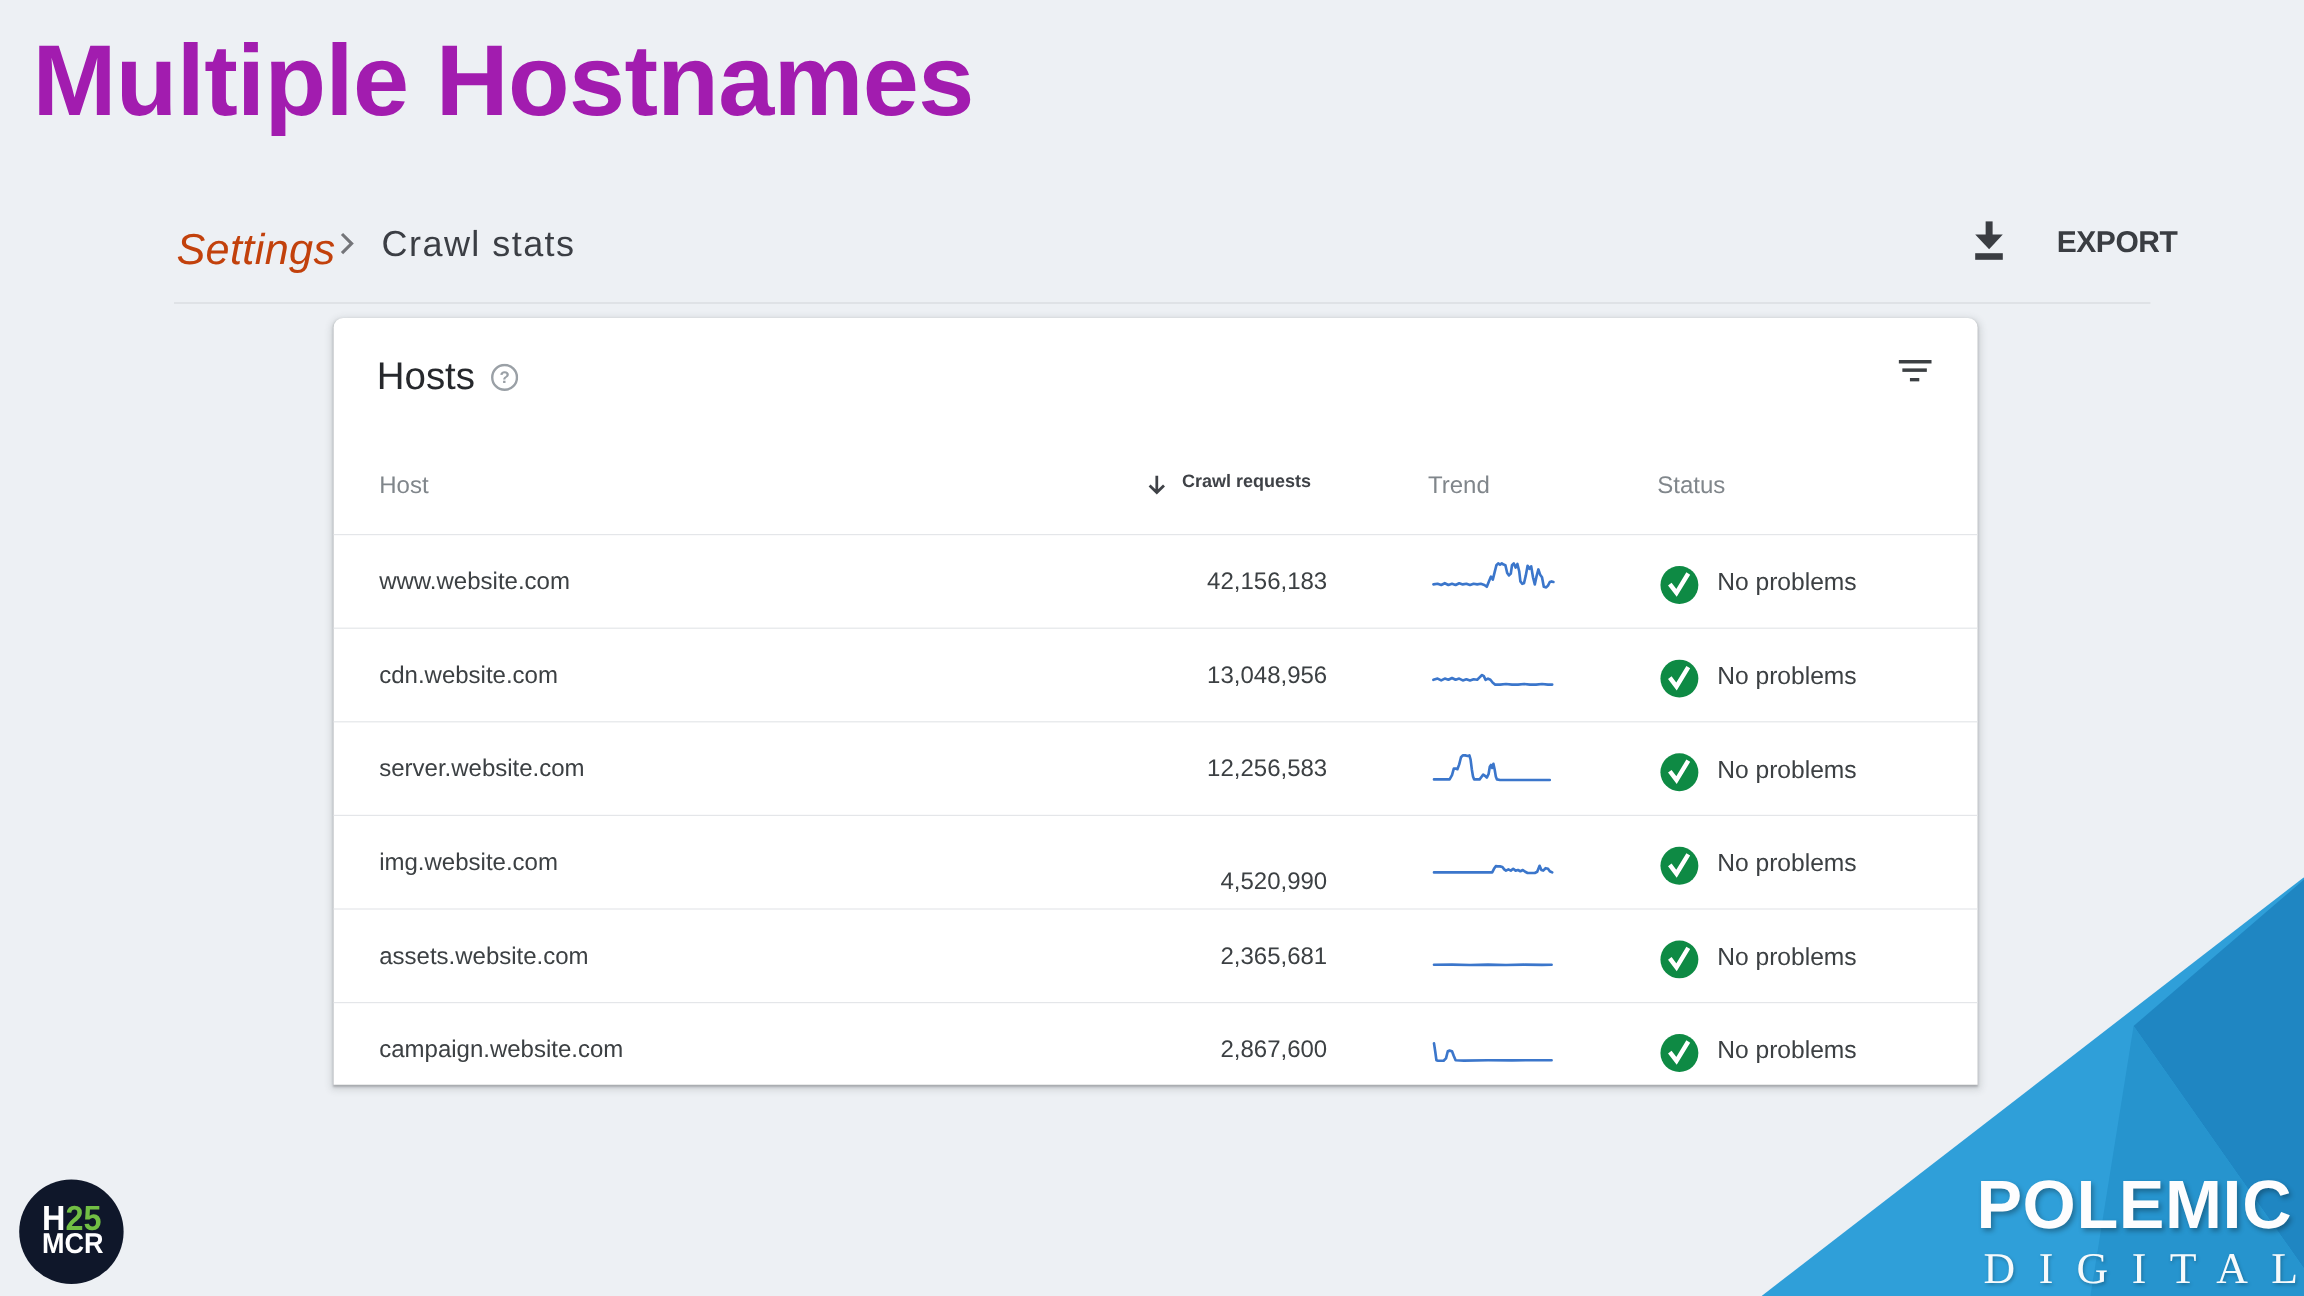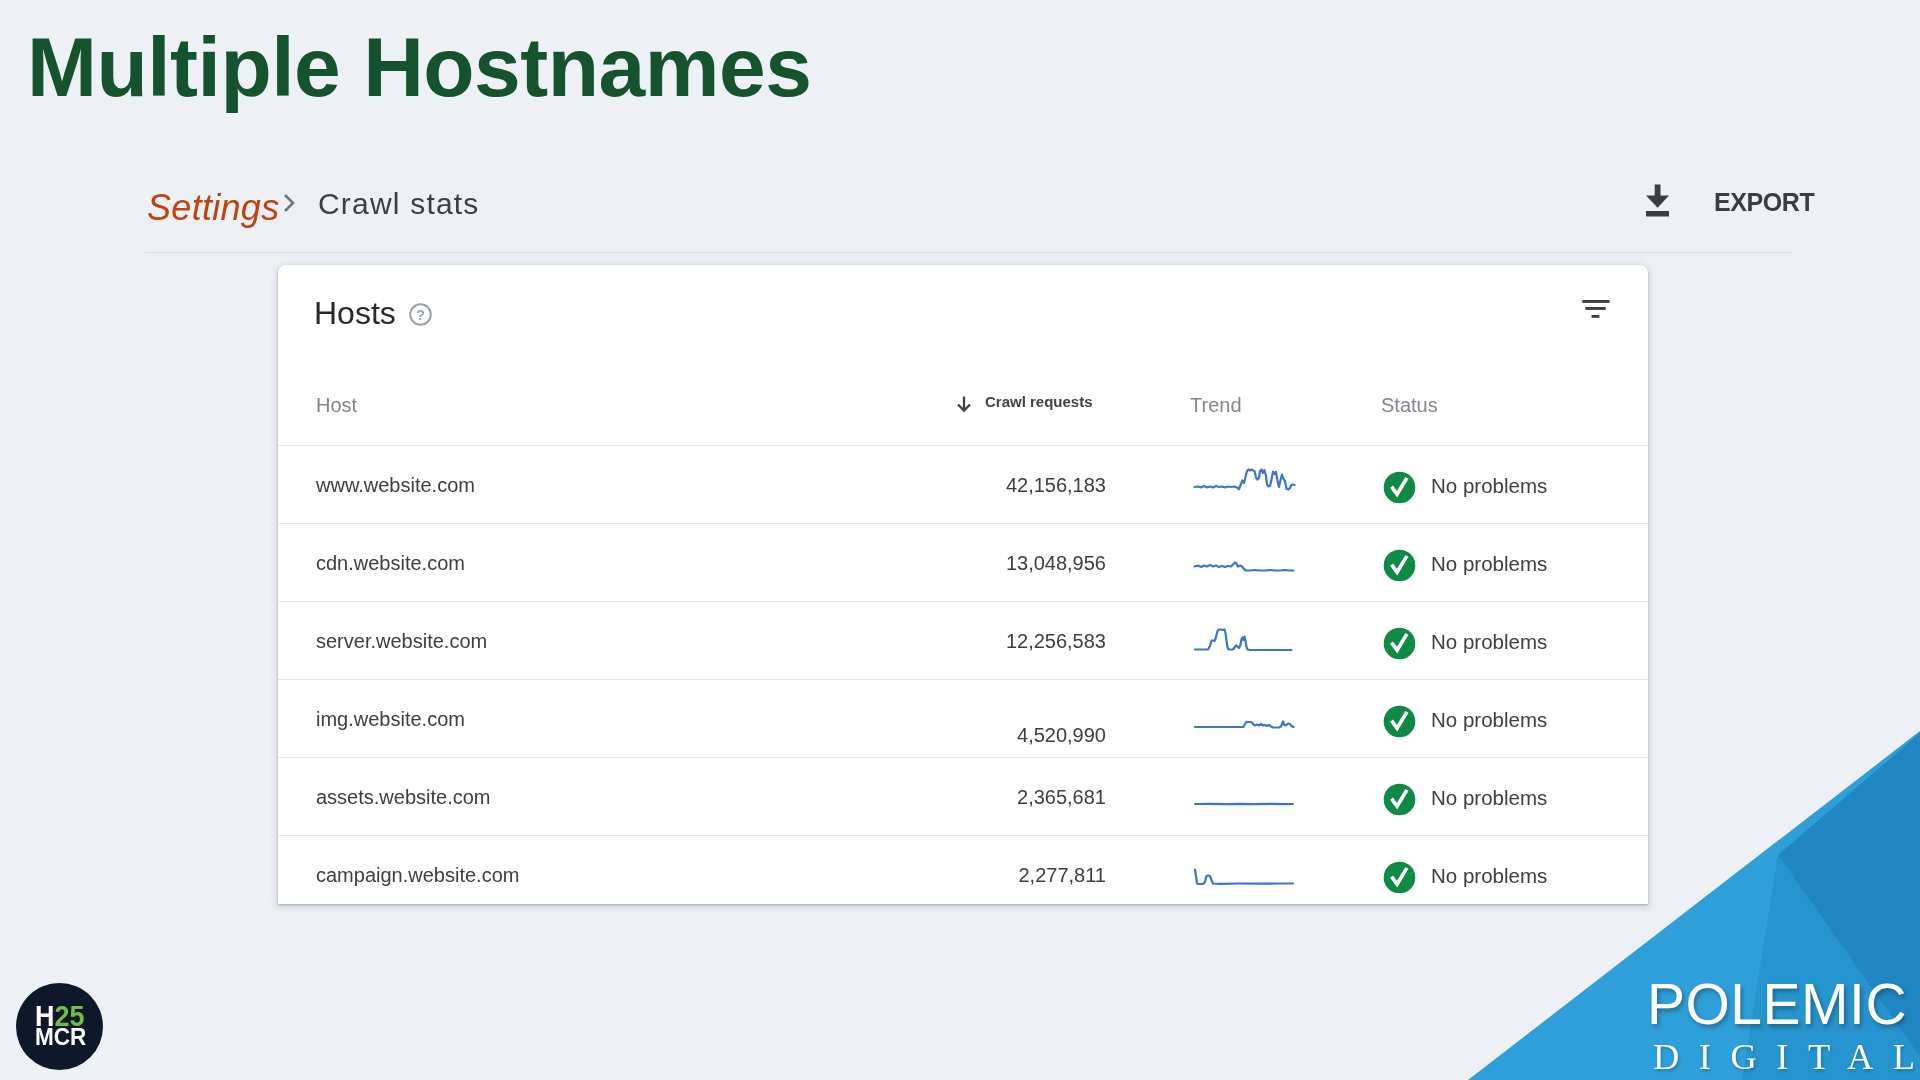--- a/index.html
+++ b/index.html
@@ -1,34 +1,34 @@
 <!DOCTYPE html>
 <html><head><meta charset="utf-8">
 <style>
 html,body{margin:0;padding:0;}
 body{width:1920px;height:1080px;position:relative;overflow:hidden;background:#edf0f4;font-family:"Liberation Sans",sans-serif;}
 .abs{position:absolute;}
-#title{position:absolute;left:27px;top:19px;font-size:84px;font-weight:bold;color:#14532d;white-space:nowrap;letter-spacing:-0.5px;}
+#title{position:absolute;left:27px;top:19px;font-size:84px;font-weight:bold;color:#a21caf;white-space:nowrap;letter-spacing:-0.5px;}
 #crumb-set{position:absolute;left:147px;top:187px;font-size:36px;color:#c2410c;letter-spacing:0.3px;font-style:italic;}
 #crumb-chev{position:absolute;left:281px;top:192px;}
 #crumb-crawl{position:absolute;left:318px;top:187px;font-size:30px;color:#3b3e44;letter-spacing:1.2px;}
 #export{position:absolute;left:1714px;top:188px;font-size:25px;font-weight:bold;letter-spacing:-0.4px;color:#3a3d42;}
 #hr1{position:absolute;left:145px;top:252px;width:1647px;height:1px;background:#d6d9dd;}
 #card{position:absolute;left:278px;top:265px;width:1370px;height:639px;background:#fff;border-radius:8px 8px 0 0;box-shadow:0 1px 2px rgba(60,64,67,.3),0 2px 6px 2px rgba(60,64,67,.15);}
 #hosts{position:absolute;left:314px;top:295px;font-size:32px;color:#26282c;}
 .colhead{position:absolute;font-size:20px;color:#80868b;}
 #ch-req{position:absolute;left:985px;top:393px;font-size:15px;font-weight:bold;color:#3f4247;}
 .sep{position:absolute;left:278px;width:1370px;height:1px;background:#e4e6e9;}
 .cell{position:absolute;font-size:20px;color:#3c4043;line-height:26px;}
 .host{left:316px;}
 .num{left:950px;width:156px;text-align:right;}
 .nop{left:1431px;font-size:20.5px;}
 .spark{position:absolute;left:1188px;}
 .chk{position:absolute;left:1383px;}
-#polemic{position:absolute;left:1647px;top:971px;font-size:57px;font-weight:normal;color:#fdfdfe;letter-spacing:0.5px;white-space:nowrap;text-shadow:2px 3px 4px rgba(0,0,0,0.3);}
+#polemic{position:absolute;left:1647px;top:971px;font-size:57px;font-weight:bold;color:#fdfdfe;letter-spacing:0.5px;white-space:nowrap;text-shadow:2px 3px 4px rgba(0,0,0,0.3);}
 #digital{position:absolute;left:1653px;top:1035px;font-family:"Liberation Serif",serif;font-size:36.5px;color:#f6fafc;letter-spacing:19.5px;white-space:nowrap;text-shadow:1px 2px 3px rgba(0,0,0,0.25);}
 #logo{position:absolute;left:16px;top:983px;width:87px;height:87px;border-radius:50%;background:#0f172a;}
 #logo .l1{position:absolute;left:19px;top:22px;font-size:29px;font-weight:bold;line-height:22px;color:#fff;transform:scaleX(0.93);transform-origin:left top;}
 #logo .l1 b{color:#72bf44;font-weight:bold;}
 #logo .l2{position:absolute;left:19px;top:44px;font-size:24px;font-weight:bold;line-height:20px;color:#fff;transform:scaleX(0.94);transform-origin:left top;}
 </style></head>
 <body>
 <div id="title">Multiple Hostnames</div>
 <div id="crumb-set">Settings</div>
 <svg id="crumb-chev" width="16" height="22" viewBox="0 0 16 22">
@@ -110,21 +110,21 @@
 <div class="cell num" style="top:784px">2,365,681</div>
 <svg class="spark" style="top:770px" viewBox="1188 770 112 52" width="112" height="52">
     <polyline points="1195,804 1210,803.8 1225,804.2 1240,803.8 1255,804.2 1270,803.9 1285,804.1 1293,804" fill="none" stroke="#3b76cb" stroke-width="2.2" stroke-linejoin="round" stroke-linecap="round"></polyline>
   </svg>
 <svg class="chk" style="top:783px" width="33" height="33" viewBox="-16.5 -16.5 33 33">
     <circle cx="0" cy="0" r="15.8" fill="#0e8a44"></circle>
     <path d="M -8,-0.8 L -2.4,6.6 L 7.4,-9.6" fill="none" stroke="#fff" stroke-width="3.7" stroke-linecap="butt"></path>
   </svg>
 <div class="cell nop" style="top:785px">No problems</div>
 <div class="cell host" style="top:862px">campaign.website.com</div>
-<div class="cell num" style="top:862px">2,277,811</div>
+<div class="cell num" style="top:862px">2,867,600</div>
 <svg class="spark" style="top:848px" viewBox="1188 848 112 52" width="112" height="52">
     <polyline points="1195,869.5 1196,876 1197,883.5 1198.5,884 1203,884 1205,882 1206.5,876 1208,875.5 1210,876 1211.5,880 1213,883.5 1220,883.8 1240,883.5 1260,883.6 1280,883.5 1293,883.5" fill="none" stroke="#3b76cb" stroke-width="2.2" stroke-linejoin="round" stroke-linecap="round"></polyline>
   </svg>
 <svg class="chk" style="top:861px" width="33" height="33" viewBox="-16.5 -16.5 33 33">
     <circle cx="0" cy="0" r="15.8" fill="#0e8a44"></circle>
     <path d="M -8,-0.8 L -2.4,6.6 L 7.4,-9.6" fill="none" stroke="#fff" stroke-width="3.7" stroke-linecap="butt"></path>
   </svg>
 <div class="cell nop" style="top:863px">No problems</div>
 <svg class="abs" style="left:1468px;top:731px" width="452" height="349" viewBox="1468 731 452 349">
 <polygon points="1468,1080 1920,731 1920,1080" fill="#2f9fd9"></polygon>

